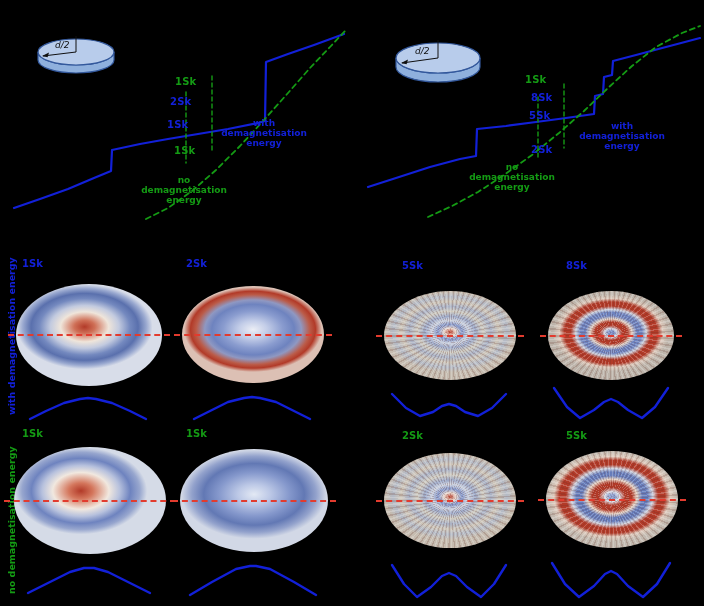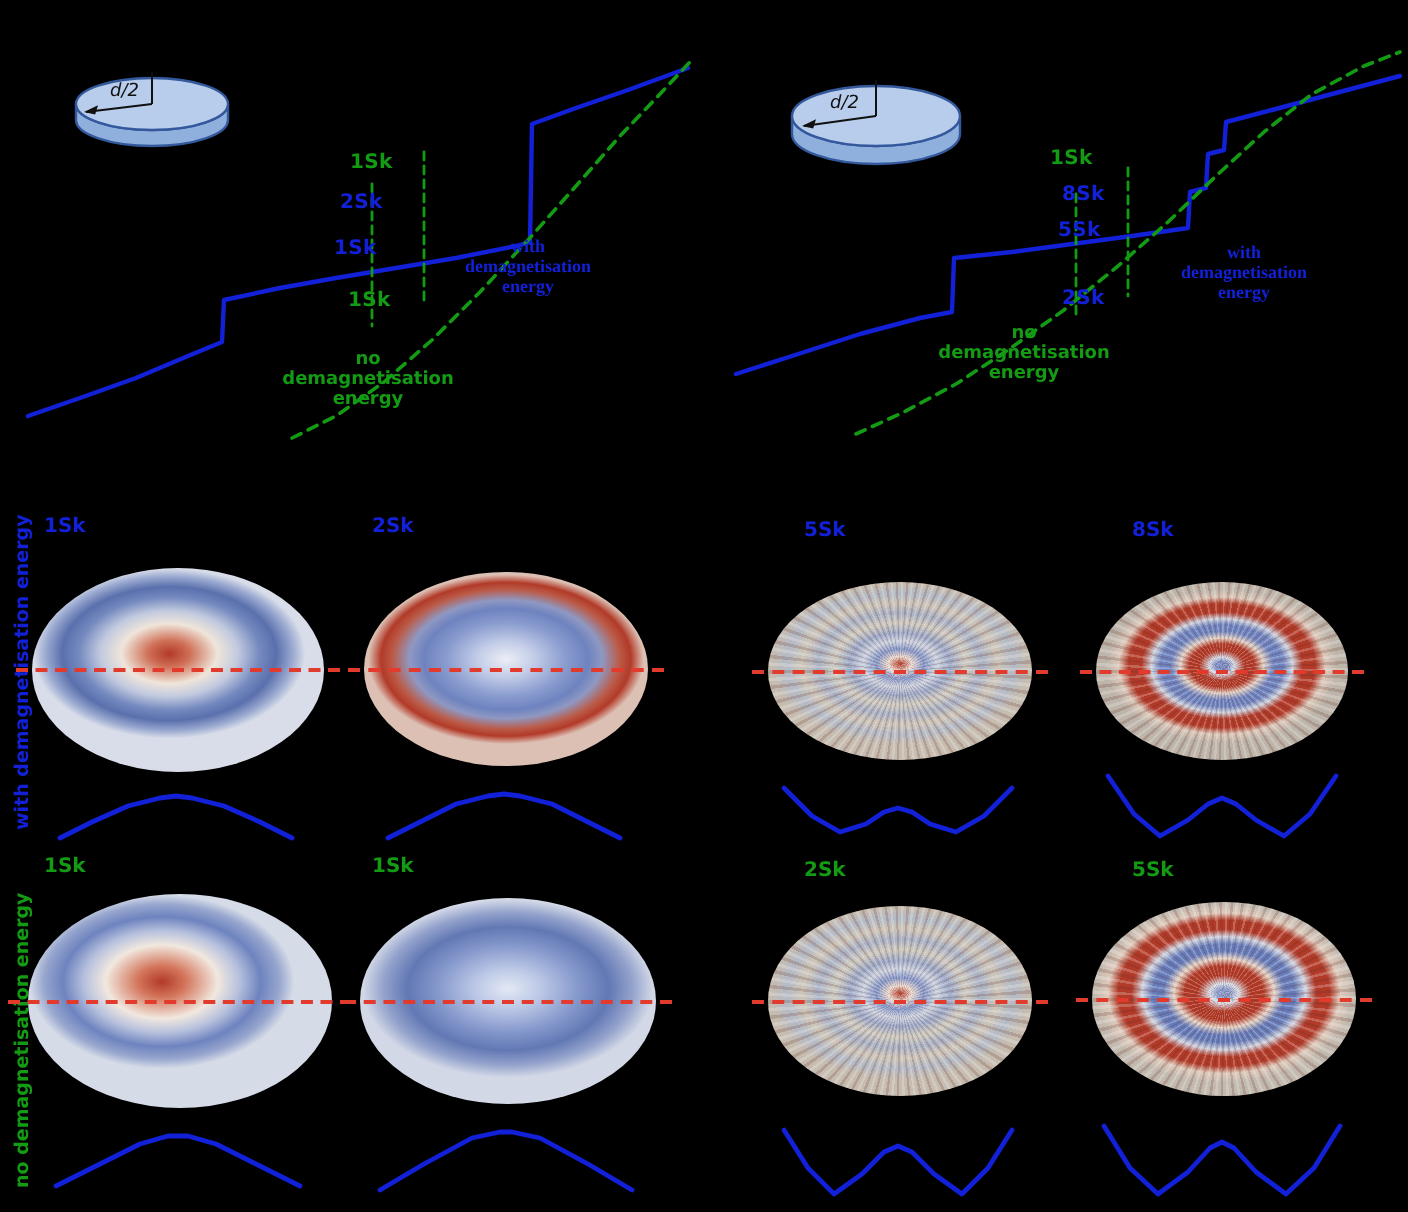--- a/index.html
+++ b/index.html
@@ -3,21 +3,21 @@
 <meta charset="utf-8">
 <style>
   html,body{margin:0;padding:0;background:#000;}
   .fig{position:relative;width:704px;height:606px;background:#000;overflow:hidden;
        font-family:"DejaVu Sans",sans-serif;}
   .fig *{box-sizing:border-box;}
   svg.panel,svg.profile,svg.schem{position:absolute;overflow:visible;}
   .labels-layer{position:absolute;width:352px;height:230px;pointer-events:none;}
   .state-label{position:absolute;font:bold 10px "DejaVu Sans",sans-serif;letter-spacing:.2px;}
   .ann{position:absolute;text-align:center;font:bold 9px/1.1 "DejaVu Sans",sans-serif;}
-  .ann-blue{color:#1220d8;font-family:Liberation Serif, serif;} .ann-green{color:#149b14;}
+  .ann-blue{color:#1220d8;} .ann-green{color:#149b14;}
   .vlabel{position:absolute;transform-origin:0 0;transform:rotate(-90deg);
           font:bold 9.5px "DejaVu Sans",sans-serif;white-space:nowrap;}
   .dlabel{position:absolute;font:bold 10px "DejaVu Sans",sans-serif;}
   .lblue{color:#1220d8;} .lgreen{color:#149b14;}
   .disk{position:absolute;border-radius:50%;}
   .dA{background:radial-gradient(closest-side at 47% 42%, #b23a28 0%, #cf6f56 15%, #efe5da 35%, #c2cadf 50%, #7489bf 66%, #5a70ad 78%, #9aa9d0 90%, #d8dde9 99%);}
   .dB{background:radial-gradient(closest-side at 50% 45%, #eceef5 0%, #c3cde8 20%, #8a9ccf 42%, #6e83bf 58%, #8f98c2 68%, #bb5b48 80%, #b23a28 88%, #dcc0b4 97%);}
   .dC{background:radial-gradient(closest-side at 50% 46%, #b23a28 0%, #ecdcd2 9%, #8496c8 18%, #cdd2de 28%, #9ba7c6 38%, #cfcabf 50%, #a9b1c5 62%, #cec5b8 74%, #b4bac6 86%, #c6bcb0 98%);}
   .dD{background:radial-gradient(closest-side at 50% 47%, #7d8fc5 0%, #7d8fc5 5%, #d7dbe7 10%, #b23a28 18%, #b23a28 26%, #e2d2c6 33%, #6e83bf 41%, #6e83bf 49%, #cdd2de 56%, #b23a28 64%, #b23a28 74%, #dcc8ba 82%, #bdb4aa 92%, #bdb4aa 100%);}
   .dE{background:radial-gradient(closest-side at 44% 41%, #b23a28 0%, #d4765c 18%, #f1e8df 42%, #b7c1dd 58%, #6e83bf 74%, #97a6ce 88%, #d5dbe7 99%);}

